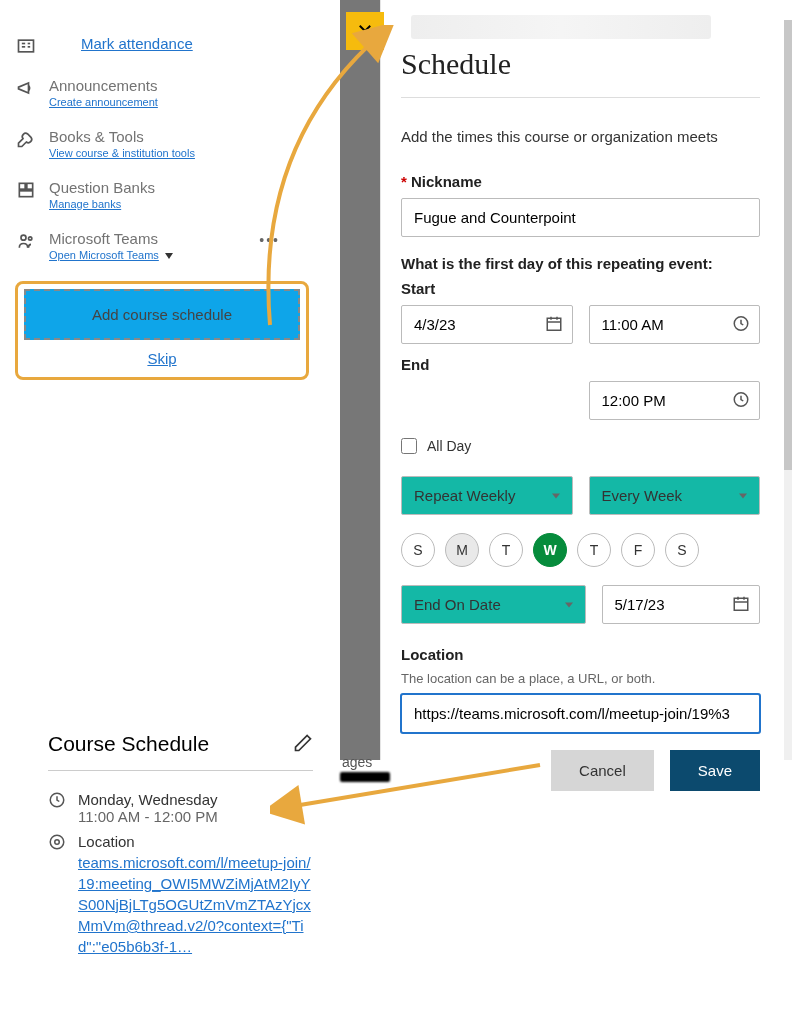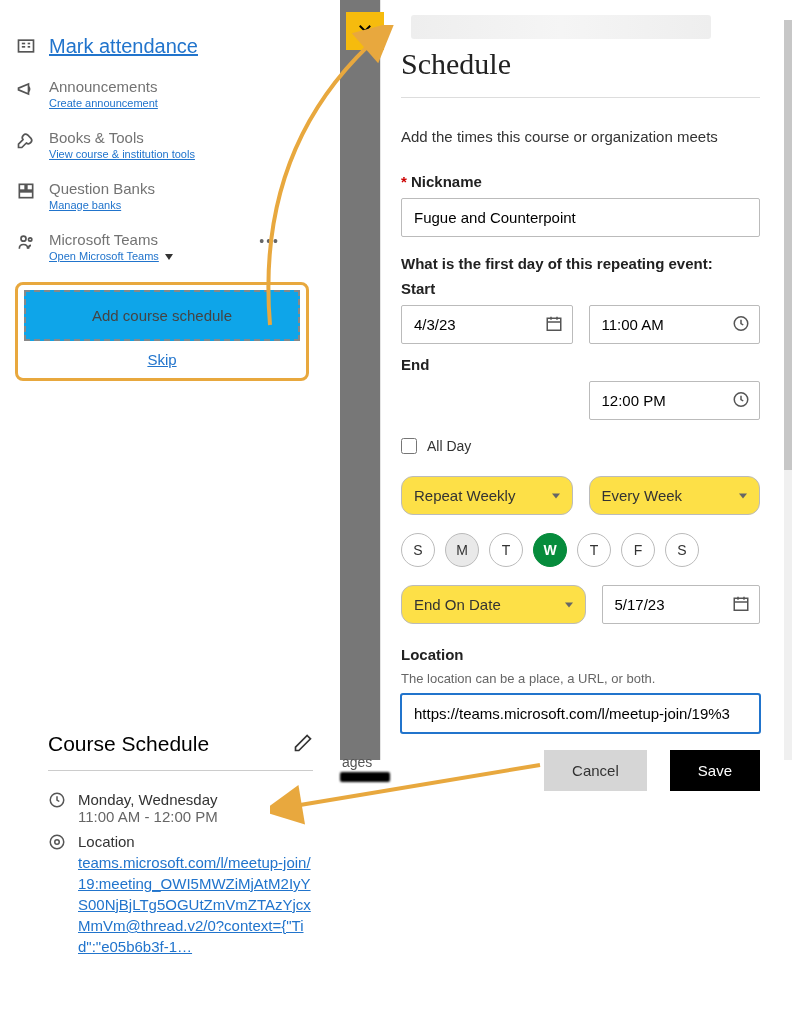--- a/index.html
+++ b/index.html
@@ -5,21 +5,21 @@
   * { box-sizing: border-box; margin: 0; padding: 0; }
   body { font-family: -apple-system, BlinkMacSystemFont, "Segoe UI", Arial, sans-serif; font-size: 14px; color: #333; background: #fff; width: 792px; height: 1029px; position: relative; overflow: hidden; }
   a { color: #2174CC; text-decoration: underline; cursor: pointer; }
   
   
   .left-panel { position: absolute; left: 15px; top: 35px; width: 300px; }
   .menu-row { display: flex; align-items: flex-start; gap: 12px; margin-bottom: 20px; position: relative; }
   .menu-icon { width: 22px; height: 22px; flex-shrink: 0; color: #555; display:flex; align-items:center; justify-content:center; }
   .menu-text .heading { font-size: 15px; color: #737373; }
   .menu-text .link { font-size: 11px; display: block; margin-top: 2px; }
-  .menu-text .single-link { font-size: 20px; }
+  .menu-text .single-link { font-size: 15px; margin-left: 32px; }
   .menu-dots { position: absolute; right: 35px; top: 2px; color: #666; letter-spacing: 2px; cursor:pointer; }
   .teams-link::after { content:""; display:inline-block; margin-left:6px; border-left:4px solid transparent; border-right:4px solid transparent; border-top:6px solid #333; vertical-align: middle; }
   
   
   .highlight-wrap { border: 3px solid #e8a83e; border-radius: 8px; padding: 5px 6px 10px; width: 294px; margin-top: 10px; }
   .add-sched-btn { width: 100%; border: 2px dashed #888; background: #0ea5e9; text-align:center; padding: 15px 0; font-size: 15px; color:#444; cursor:pointer; }
   .skip-link { display:block; text-align:center; margin-top: 10px; font-size:15px; text-decoration: underline; color: #2174CC; }
 
   
   .sched-card { position: absolute; left: 48px; top: 732px; width: 265px; }
@@ -46,31 +46,31 @@
   .req::before { content:"* "; color:#c00; }
   .txt-input { width:100%; border:1px solid #bbb; padding:10px 12px; font-size:15px; border-radius:2px; margin-bottom:18px; }
   .txt-input.focused { outline:2px solid #2174CC; outline-offset:-1px; }
   .field-row { display:flex; gap:16px; margin-bottom:12px; }
   .field-box { flex:1; position:relative; }
   .field-box input { width:100%; border:1px solid #bbb; padding:10px 36px 10px 12px; font-size:15px; border-radius:2px; }
   .field-box .glyph { position:absolute; right:10px; top:50%; transform:translateY(-50%); color:#555; }
   .field-spacer { flex:1; }
   .check-row { display:flex; align-items:center; gap:10px; margin: 18px 0 22px; }
   .check-row input[type=checkbox]{ width:16px; height:16px; }
-  .select-box { flex:1; border:1px solid #bbb; padding:10px 12px; font-size:15px; border-radius:12px; position:relative; background:#fde047; cursor:pointer; }
+  .select-box { flex:1; border:1px solid #bbb; padding:10px 12px; font-size:15px; border-radius:2px; position:relative; background:#14b8a6; cursor:pointer; }
   .select-box::after { content:""; position:absolute; right:12px; top:50%; transform:translateY(-50%); border-left:4px solid transparent; border-right:4px solid transparent; border-top:5px solid #666; }
   .days-row { display:flex; gap:10px; margin:18px 0; }
   .day { width:34px; height:34px; border:1px solid #bbb; border-radius:50%; display:flex; align-items:center; justify-content:center; font-size:14px; color:#333; cursor:pointer; background:#fff; }
   .day.sel { background:#068c3c; color:#fff; border-color:#068c3c; font-weight:600; }
   .day.hover { background:#e9e9e9; }
   .loc-hint { font-size:13px; color:#666; margin:4px 0 8px; }
-  .btn-row { display:flex; justify-content:flex-end; gap:23px; margin-top:14px; }
+  .btn-row { display:flex; justify-content:flex-end; gap:16px; margin-top:14px; }
   .btn { padding:12px 28px; font-size:15px; border:none; cursor:pointer; }
   .btn-cancel { background:#d6d6d6; color:#333; }
-  .btn-save { background:#000000; color:#fff; }
+  .btn-save { background:#0c4a6e; color:#fff; }
   .scroll-ind { position:absolute; right:0; top:20px; width:8px; height:740px; background:#f0f0f0; }
   .scroll-thumb { position:absolute; right:0; top:20px; width:8px; height:450px; background:#c7c7c7; }
 
   
   .arrow-curve { position:absolute; pointer-events:none; z-index:10; }
   .bg-text { position:absolute; left:342px; top:754px; font-size:14px; color:#555; }
   .bg-shadow { position:absolute; left:340px; top:772px; width:50px; height:10px; background:#000; border-radius:2px; filter:blur(1px); }
 </style>
 </head>
 <body>

